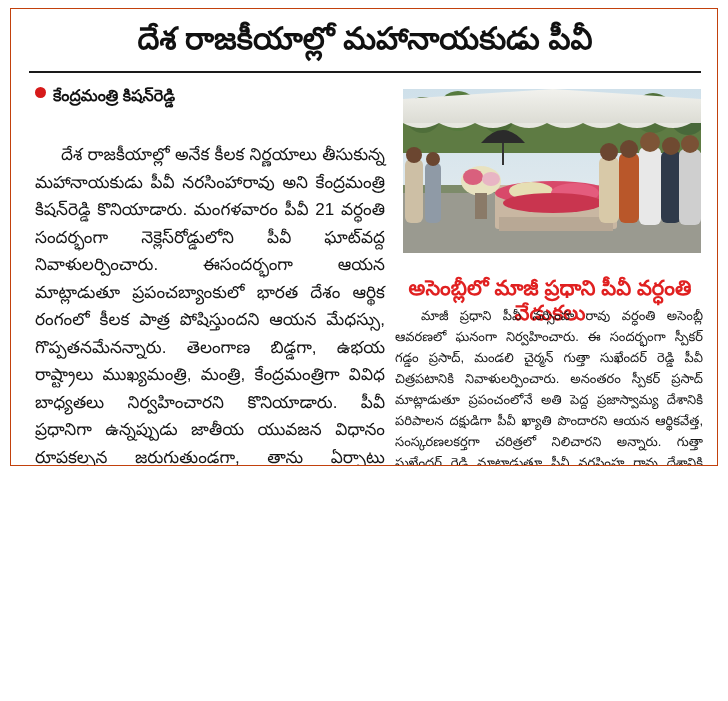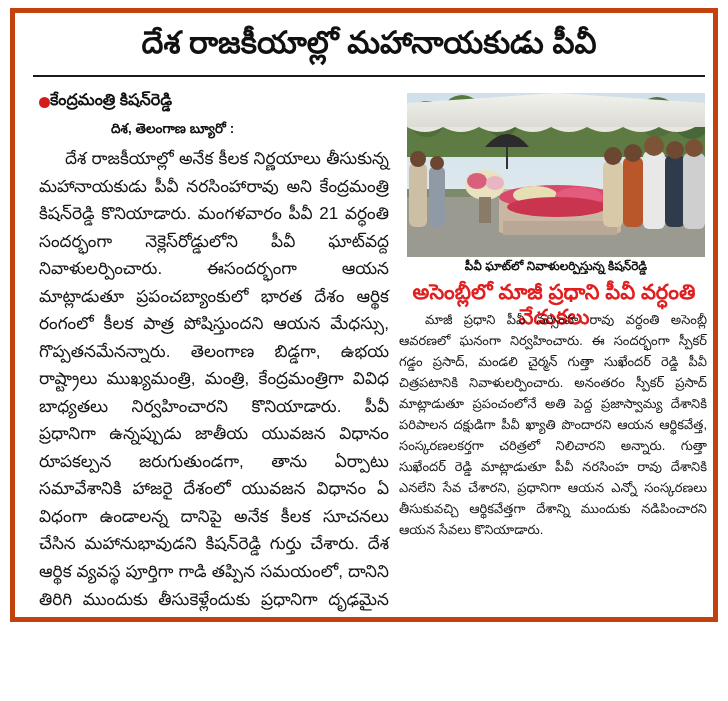--- a/index.html
+++ b/index.html
@@ -16,23 +16,23 @@
     height: 701px;
     background: #ffffff;
     overflow: hidden;
     box-sizing: border-box;
   }
   .clip-frame {
     position: absolute;
     left: 10px;
     top: 8px;
     width: 708px;
-    height: 614px;
+    height: 458px;
     background: #ffffff;
-    border: 5px solid #c2410c;
+    border: 1px solid #c2410c;
     box-sizing: border-box;
     overflow: hidden;
   }
 
   
   .headline {
     position: absolute;
     left: 18px;
     top: 12px;
     width: 672px;
@@ -52,21 +52,22 @@
     height: 2px;
     background: #1a1a1a;
   }
 
   
   .kicker {
     position: absolute;
     left: 24px;
     top: 78px;
     display: flex;
-    align-items: center;
+    align-items: flex-start;
+    gap: 7px;
   }
   .kicker-dot {
     width: 11px;
     height: 11px;
     border-radius: 50%;
     background: #d61a1a;
     display: inline-block;
     flex: none;
   }
   .kicker-text {
@@ -174,21 +175,20 @@
   <div class="clip-frame">
 
     <div class="headline">దేశ రాజకీయాల్లో మహానాయకుడు పీవీ</div>
     <div class="rule"></div>
 
     <div class="kicker">
       <span class="kicker-dot"></span>
       <span class="kicker-text">కేంద్రమంత్రి కిషన్‌రెడ్డి</span>
     </div>
 
-    <div class="byline">దిశ, తెలంగాణ బ్యూరో :</div>
 
     <div class="col-left">
       <p>దేశ రాజకీయాల్లో అనేక కీలక నిర్ణయాలు తీసుకున్న మహానాయకుడు పీవీ నరసింహారావు అని కేంద్రమంత్రి కిషన్‌రెడ్డి కొనియాడారు. మంగళవారం పీవీ 21 వర్ధంతి సందర్భంగా నెక్లెస్‌రోడ్డులోని పీవీ ఘాట్‌వద్ద నివాళులర్పించారు. ఈసందర్భంగా ఆయన మాట్లాడుతూ ప్రపంచబ్యాంకులో భారత దేశం ఆర్థిక రంగంలో కీలక పాత్ర పోషిస్తుందని ఆయన మేధస్సు, గొప్పతనమేనన్నారు. తెలంగాణ బిడ్డగా, ఉభయ రాష్ట్రాలు ముఖ్యమంత్రి, మంత్రి, కేంద్రమంత్రిగా వివిధ బాధ్యతలు నిర్వహించారని కొనియాడారు. పీవీ ప్రధానిగా ఉన్నప్పుడు జాతీయ యువజన విధానం రూపకల్పన జరుగుతుండగా, తాను ఏర్పాటు సమావేశానికి హాజరై దేశంలో యువజన విధానం ఏ విధంగా ఉండాలన్న దానిపై అనేక కీలక సూచనలు చేసిన మహానుభావుడని కిషన్‌రెడ్డి గుర్తు చేశారు. దేశ ఆర్థిక వ్యవస్థ పూర్తిగా గాడి తప్పిన సమయంలో, దానిని తిరిగి ముందుకు తీసుకెళ్లేందుకు ప్రధానిగా దృఢమైన నిర్ణయాలు తీసుకున్నారని పేర్కొన్నారు.</p>
     </div>
 
     <div class="photo">
       <svg width="298" height="164" viewBox="0 0 298 164" xmlns="http://www.w3.org/2000/svg">
         <defs>
           <linearGradient id="skyg" x1="0" y1="0" x2="0" y2="1">
             <stop offset="0%" stop-color="#cfe0ea"></stop>
@@ -242,21 +242,20 @@
           <circle cx="206" cy="63" r="9" fill="#6b4630"></circle>
         </g>
 
         <rect x="2" y="70" width="18" height="64" rx="6" fill="#cdbfa5"></rect>
         <circle cx="11" cy="66" r="8" fill="#6b4630"></circle>
         <rect x="22" y="74" width="16" height="60" rx="5" fill="#8f9aa6"></rect>
         <circle cx="30" cy="70" r="7" fill="#6b4630"></circle>
       </svg>
     </div>
 
-    <div class="photo-caption">పీవీ ఘాట్‌లో నివాళులర్పిస్తున్న కిషన్‌రెడ్డి</div>
 
     <div class="subhead">అసెంబ్లీలో మాజీ ప్రధాని పీవీ వర్ధంతి వేడుకలు</div>
 
     <div class="col-right">
       <p>మాజీ ప్రధాని పీవీ నర్సింహ రావు వర్ధంతి అసెంబ్లీ ఆవరణలో ఘనంగా నిర్వహించారు. ఈ సందర్భంగా స్పీకర్ గడ్డం ప్రసాద్, మండలి చైర్మన్ గుత్తా సుఖేందర్ రెడ్డి పీవీ చిత్రపటానికి నివాళులర్పించారు. అనంతరం స్పీకర్ ప్రసాద్ మాట్లాడుతూ ప్రపంచంలోనే అతి పెద్ద ప్రజాస్వామ్య దేశానికి పరిపాలన దక్షుడిగా పీవీ ఖ్యాతి పొందారని ఆయన ఆర్థికవేత్త, సంస్కరణలకర్తగా చరిత్రలో నిలిచారని అన్నారు. గుత్తా సుఖేందర్ రెడ్డి మాట్లాడుతూ పీవీ నరసింహ రావు దేశానికి ఎనలేని సేవ చేశారని, ప్రధానిగా ఆయన ఎన్నో సంస్కరణలు తీసుకువచ్చి ఆర్థికవేత్తగా దేశాన్ని ముందుకు నడిపించారని ఆయన సేవలు కొనియాడారు.</p>
     </div>
 
   </div>
 
   <div class="footer">

